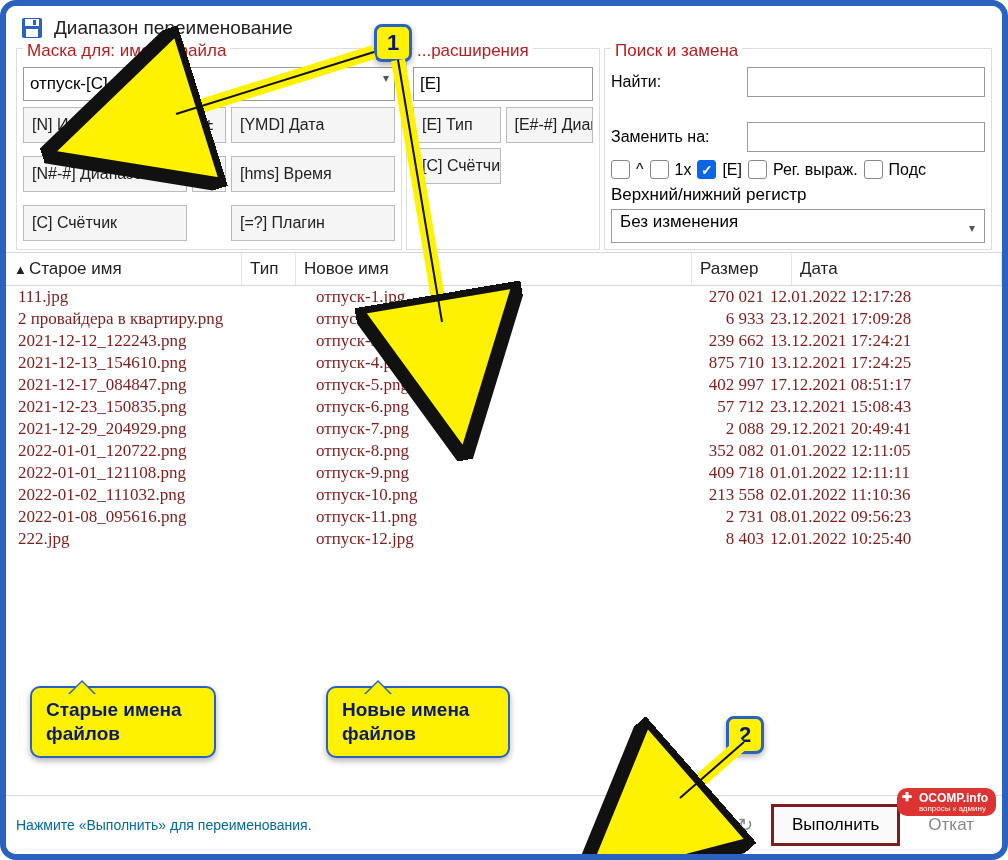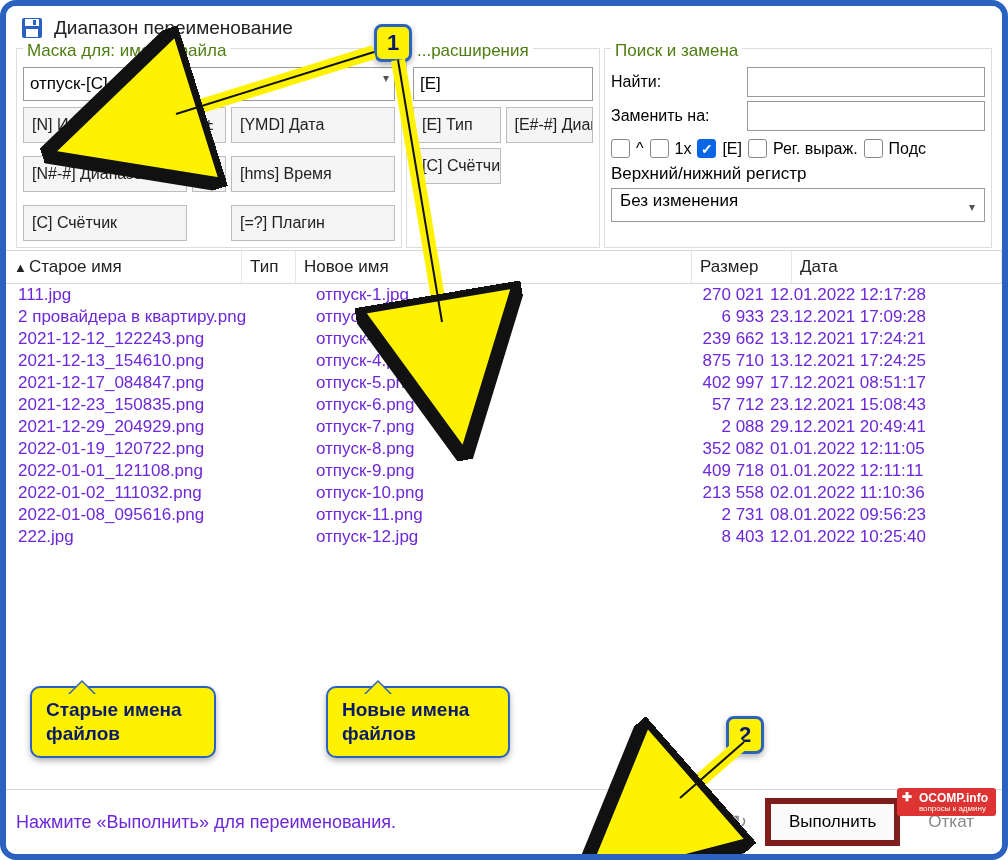--- a/index.html
+++ b/index.html
@@ -13,21 +13,21 @@
   position: relative;
   border: 6px solid #2b62c0;
   border-radius: 16px;
 }
 .window { width: 100%; height: 100%; display: flex; flex-direction: column; background: #fff; }
 .titlebar { display: flex; align-items: center; padding: 10px 14px 6px; gap: 10px; }
 .titlebar .icon { width: 24px; height: 24px; }
 .titlebar .title { font-size: 19px; color: #222; }
 .top-panel { display: flex; gap: 0; padding: 0 8px; }
 .group { border: 1px solid #ddd; margin: 2px; padding: 6px; position: relative; background: #fff; }
-.group-legend { position: relative; top: -14px; background: #fff; padding: 0 4px; color: #4d7c0f; font-size: 17px; display: inline-block; }
+.group-legend { position: relative; top: -14px; background: #fff; padding: 0 4px; color: #b91c1c; font-size: 17px; display: inline-block; }
 .col-a { width: 386px; }
 .col-b { width: 194px; }
 .col-c { flex: 1; }
 .mask-input {
   width: 100%; height: 34px; border: 1px solid #9a9a9a; padding: 2px 24px 2px 6px;
   font-size: 17px; background: #fff; margin-top: -10px;
 }
 .mask-row { position: relative; }
 .mask-row .dd { position: absolute; right: 6px; top: -4px; font-size: 12px; color: #555; }
 .btn-grid { margin-top: 6px; display: grid; grid-template-columns: 1fr 34px 1fr; gap: 13px 5px; }
@@ -50,28 +50,28 @@
 .case-wrap { position: relative; }
 .case-wrap .dd2 { position: absolute; right: 10px; top: 12px; color: #555; font-size: 12px; }
 .headers { display: flex; border-top: 1px solid #d8d8d8; border-bottom: 1px solid #d8d8d8; background: #fff; }
 .hcell { padding: 6px 8px; font-size: 17px; border-right: 1px solid #e6e6e6; color: #222; }
 .h-old { width: 236px; }
 .h-type { width: 54px; }
 .h-new { flex: 1; }
 .h-size { width: 100px; text-align: left; }
 .h-date { width: 210px; }
 .rows { flex: 1; overflow: hidden; }
-.row { display: flex; padding: 1px 8px 1px 8px; font-size: 17px; color: #6d28d9; }
+.row { display: flex; padding: 1px 8px 1px 8px; font-size: 17px; color: #7f1d1d; font-family: Liberation Serif, serif; }
 .c-old { width: 302px; padding-left: 4px; }
 .c-new { width: 352px; }
 .c-size { width: 96px; text-align: right; font-variant-numeric: tabular-nums; }
 .c-date { width: 214px; text-align: left; padding-left: 6px; font-variant-numeric: tabular-nums; }
 .status { border-top: 1px solid #d8d8d8; display: flex; align-items: center; padding: 8px 10px; gap: 10px; }
-.status .msg { flex: 1; font-size: 18px; color: #6d28d9; }
-.status .sbtn { border: 6px solid #7f1d1d; background: #fafafa; padding: 8px 18px; font-size: 17px; cursor: pointer; }
+.status .msg { flex: 1; font-size: 14px; color: #0369a1; }
+.status .sbtn { border: 3px solid #7f1d1d; background: #fafafa; padding: 8px 18px; font-size: 17px; cursor: pointer; }
 .status .undo { color: #888; font-size: 18px; padding: 4px 8px; }
 .sort-arrow { font-size: 13px; margin-right: 2px; }
 
 
 .callout {
   position: absolute; background: #fff200; border: 2px solid #2b62c0; border-radius: 10px;
   padding: 10px 14px; font-size: 19px; font-weight: bold; color: #0a1a6b; line-height: 1.25;
   box-shadow: 0 3px 6px rgba(0,0,0,.3);
 }
 .callout::after {
@@ -83,21 +83,21 @@
   border: 14px solid transparent; border-bottom-color: #2b62c0;
 }
 .numbadge {
   position: absolute; width: 38px; height: 38px; border-radius: 8px; background: #fff200;
   border: 3px solid #2b62c0; color: #0a1a6b; font-weight: bold; font-size: 22px;
   display: flex; align-items: center; justify-content: center; box-shadow: 0 3px 6px rgba(0,0,0,.3);
 }
 svg.arrow { position: absolute; overflow: visible; }
 .watermark {
   position: absolute; right: 6px; bottom: 38px; background: #d33; color: #fff;
-  font-size: 12px; padding: 3px 8px 3px 22px; border-radius: 3px; font-weight: bold;
+  font-size: 12px; padding: 3px 8px 3px 22px; border-radius: 10px; font-weight: bold;
 }
 .watermark::before { content: "✚"; position: absolute; left: 5px; top: 2px; font-size: 12px; }
 .watermark .sub { display:block; font-size:8px; font-weight:normal; line-height:1; color:#ffe; }
 </style>
 </head>
 <body>
 
 <div class="window">
   <div class="titlebar">
     <span class="icon">
@@ -142,21 +142,21 @@
         <div class="btn">[C]    Счётчик</div>
       </div>
     </div>
 
     <div class="group col-c">
       <span class="group-legend">Поиск и замена</span>
       <div class="lbl-row">
         <label>Найти:</label>
         <input style="">
       </div>
-      <div class="lbl-row" style="margin-top:4px">
+      <div class="lbl-row" style="margin-top:25px">
         <label>Заменить на:</label>
         <input style="">
       </div>
       <div class="chk-row">
         <span class="chk"></span>
           <span>^</span>
         <span class="chk"></span>
           <span>1x</span>
         <span class="chk checked">✓</span>
           <span>[E]</span>
@@ -218,21 +218,21 @@
         <div class="c-size">57 712</div>
         <div class="c-date">23.12.2021 15:08:43</div>
       </div>
       <div class="row">
         <div class="c-old">2021-12-29_204929.png</div>
         <div class="c-new">отпуск-7.png</div>
         <div class="c-size">2 088</div>
         <div class="c-date">29.12.2021 20:49:41</div>
       </div>
       <div class="row">
-        <div class="c-old">2022-01-19_120722.png</div>
+        <div class="c-old">2022-01-01_120722.png</div>
         <div class="c-new">отпуск-8.png</div>
         <div class="c-size">352 082</div>
         <div class="c-date">01.01.2022 12:11:05</div>
       </div>
       <div class="row">
         <div class="c-old">2022-01-01_121108.png</div>
         <div class="c-new">отпуск-9.png</div>
         <div class="c-size">409 718</div>
         <div class="c-date">01.01.2022 12:11:11</div>
       </div>

